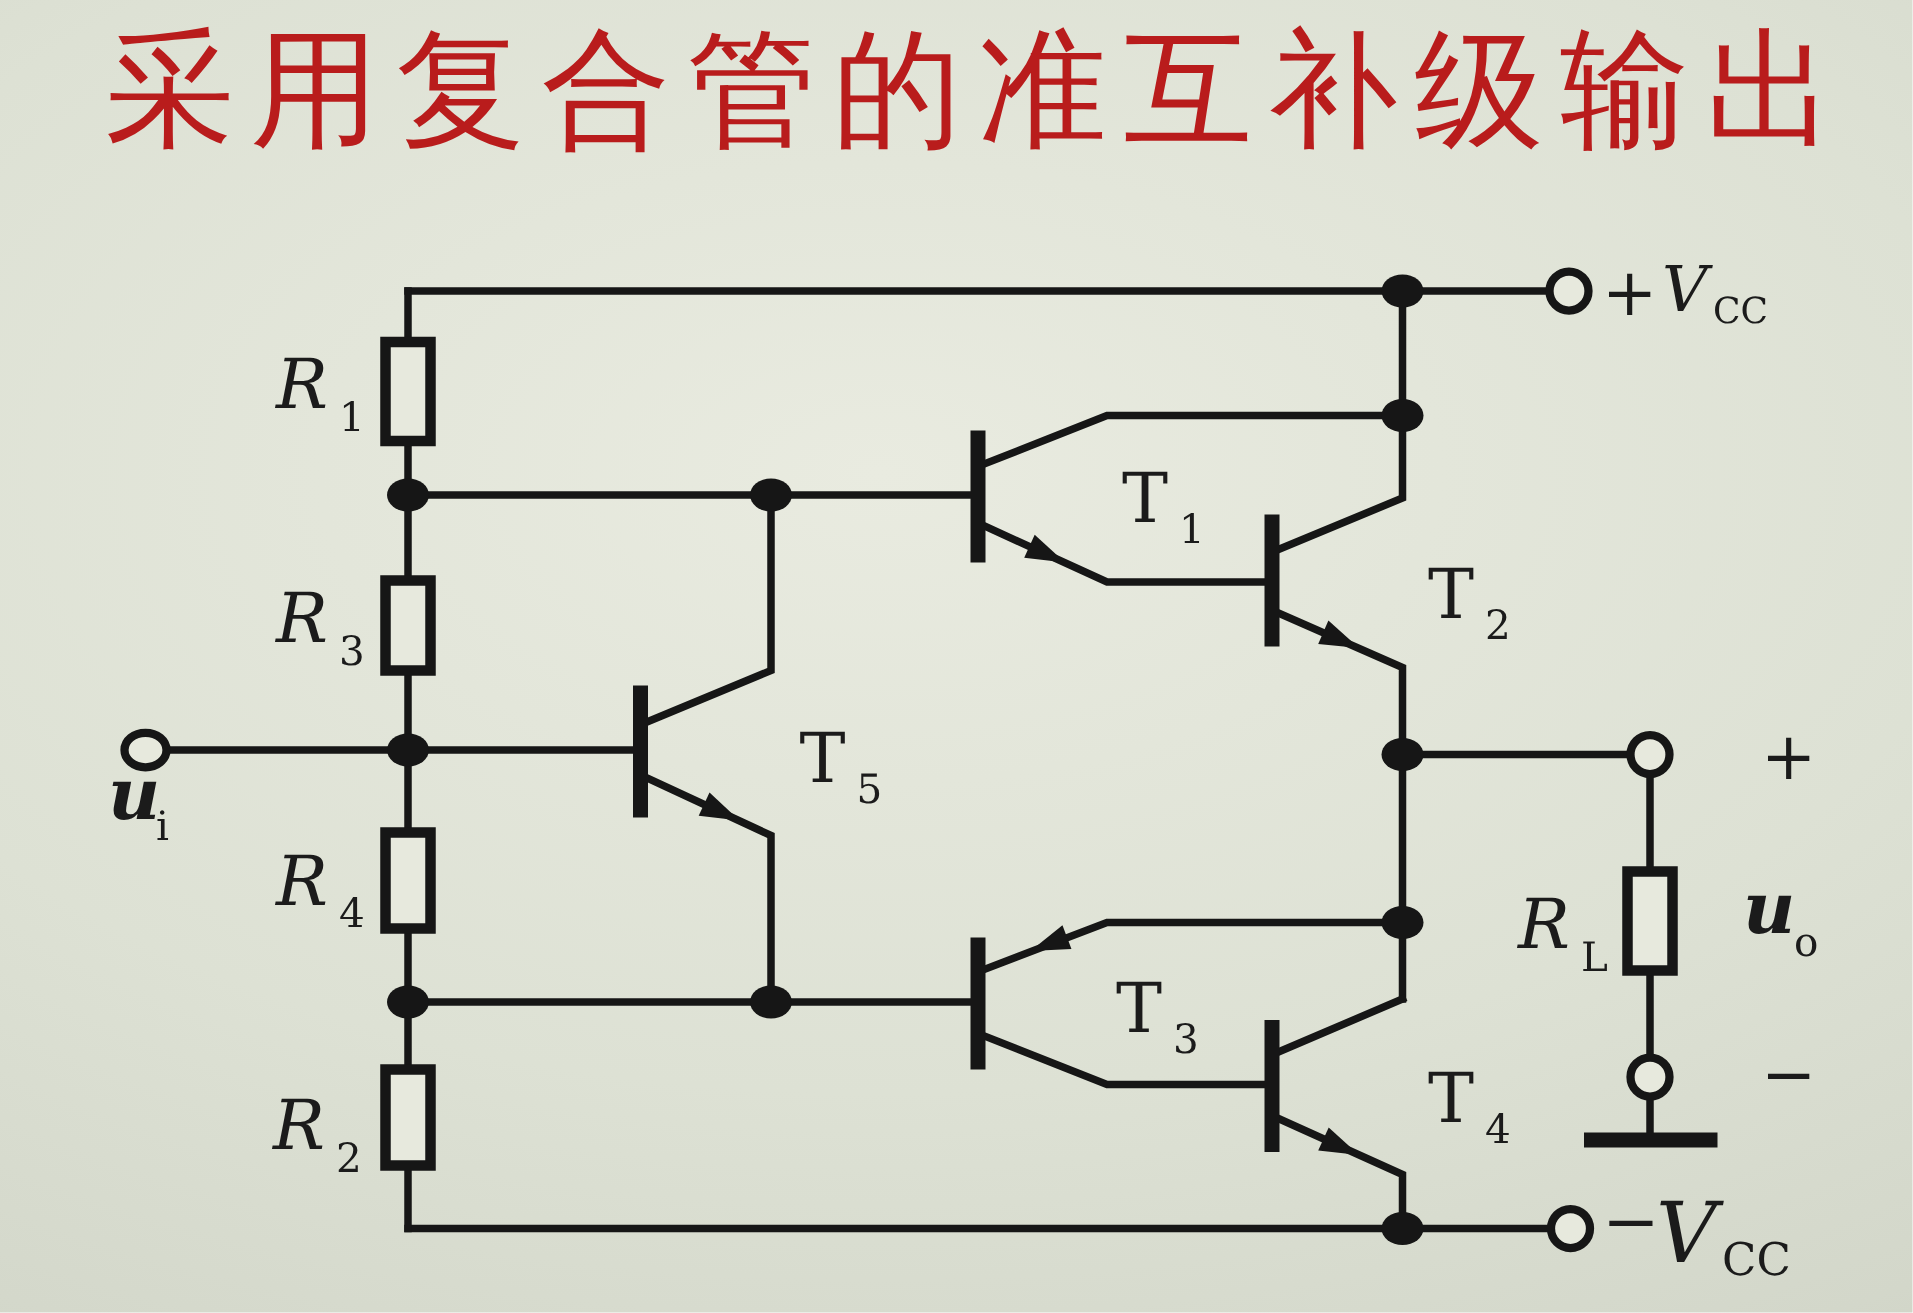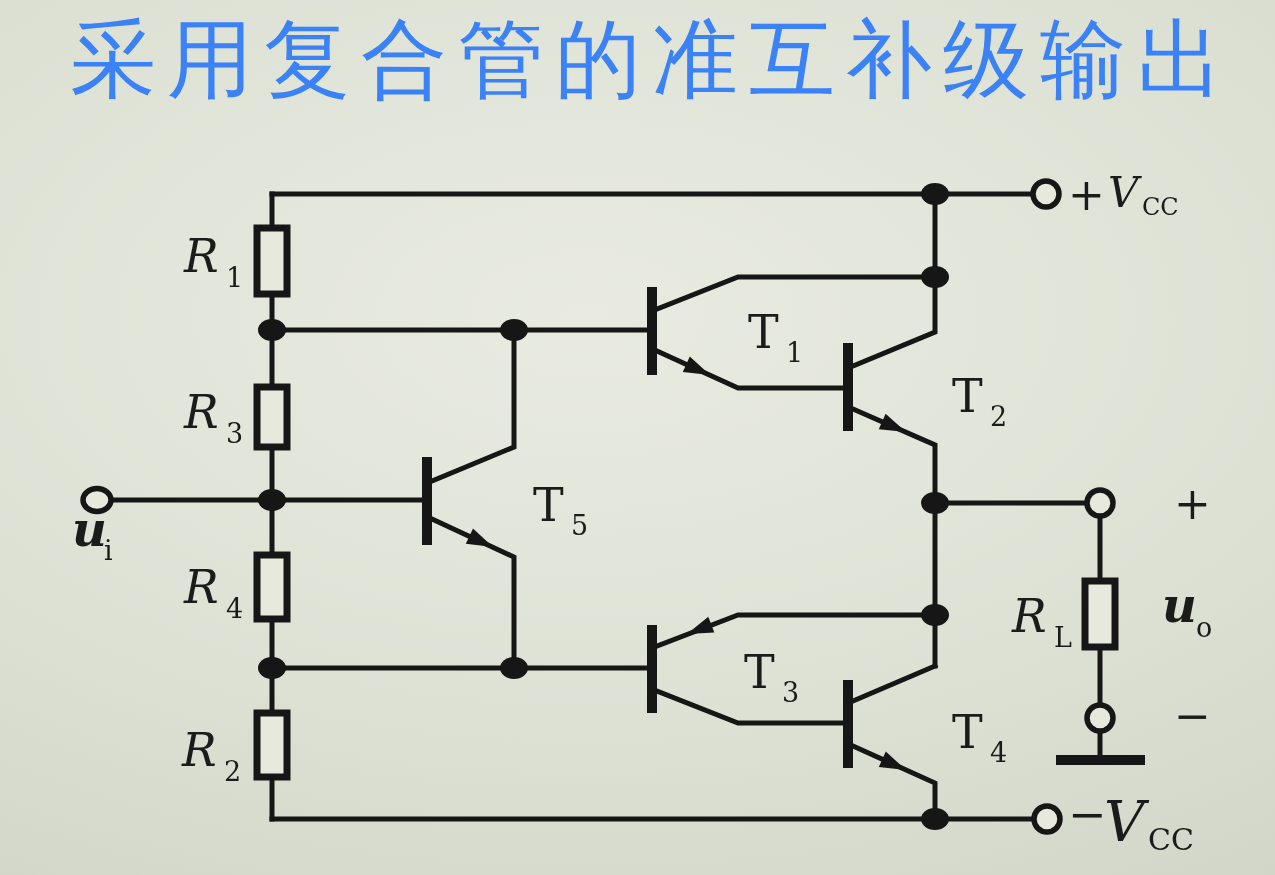--- a/index.html
+++ b/index.html
@@ -13,21 +13,21 @@
     background: radial-gradient(ellipse 130% 105% at 46% 36%,
                 #e9ebe0 0%, #dde1d4 45%, #d3d7ca 72%, #c2c6b9 100%);
     font-family: "Liberation Serif", "DejaVu Serif", serif;
   }
   .slide-title {
     position: absolute;
     left: 70px;
     top: 2px;
     font-size: 86px;
     letter-spacing: 11px;
-    color: #3b82f6;
+    color: #b91c1c;
     font-family: Liberation Sans, sans-serif;
     white-space: nowrap;
   }
   svg.schematic { position: absolute; left: 0; top: 0; }
   .wire {
     stroke: #161616;
     stroke-width: 5;
     fill: none;
     stroke-linecap: square;
     stroke-linejoin: miter;

